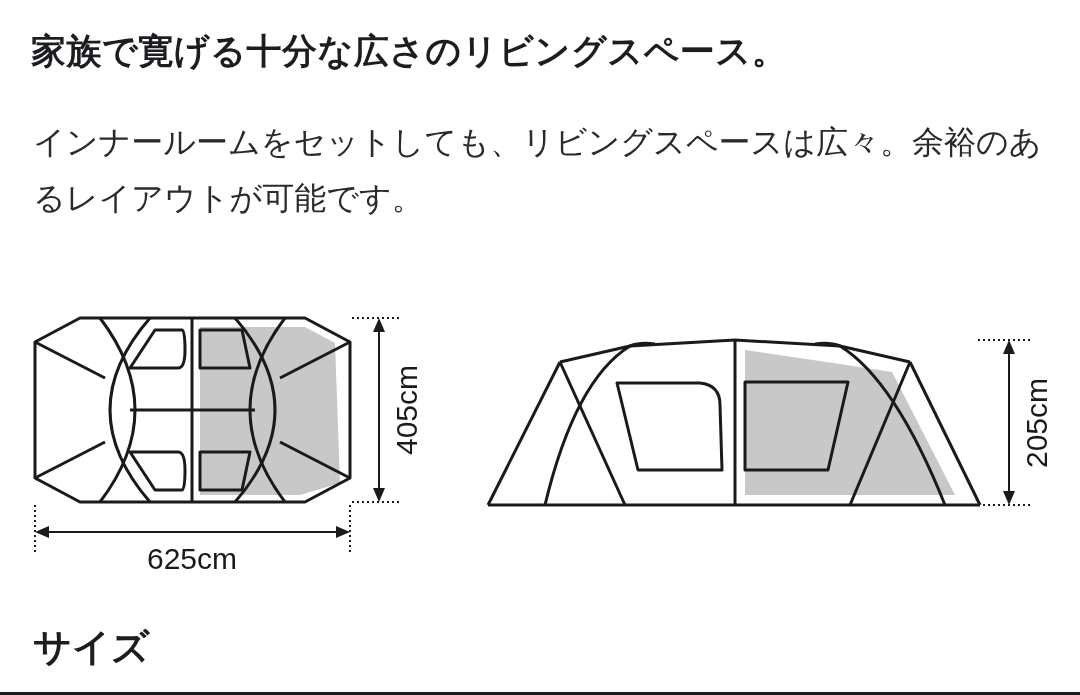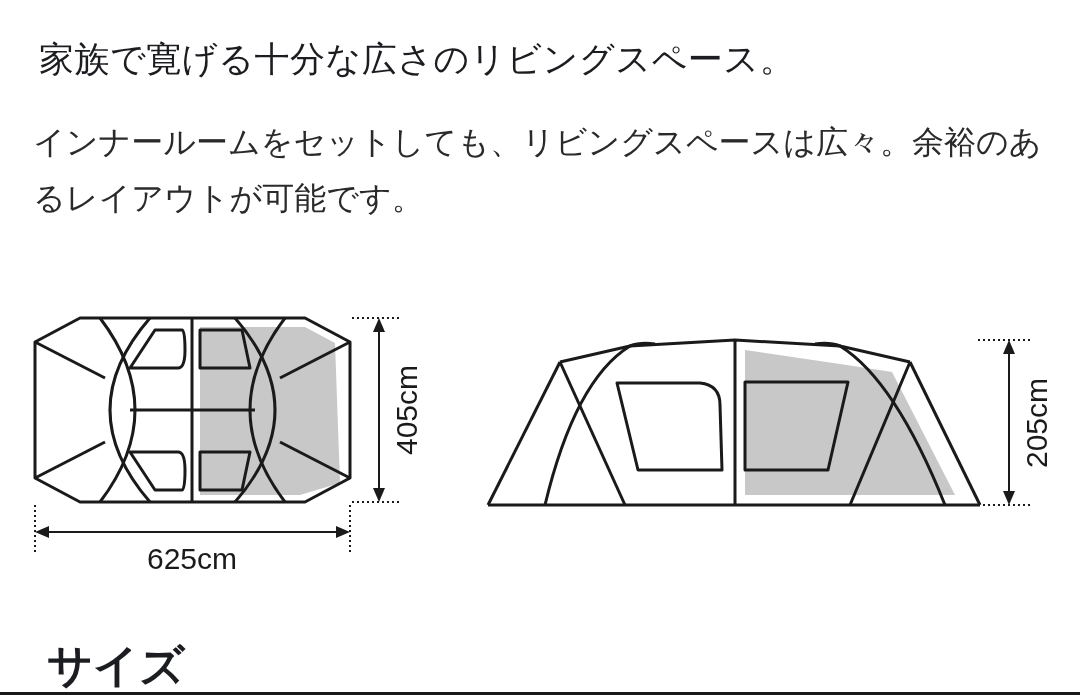--- a/index.html
+++ b/index.html
@@ -1,34 +1,34 @@
 <!DOCTYPE html>
 <html><head>
 <meta charset="utf-8">
 <style>
   html, body { margin: 0; padding: 0; background: #ffffff; }
   body {
     width: 1080px; height: 695px; position: relative; overflow: hidden;
     font-family: "DejaVu Sans", "Liberation Sans", sans-serif; color: #1c1d21;
   }
   .headline {
-    position: absolute; left: 31px; top: 28px; margin: 8px;
-    font-size: 35px; font-weight: normal; letter-spacing: 0.5px; color: #1c1d21;
+    position: absolute; left: 31px; top: 28px; margin: 0;
+    font-size: 35px; font-weight: bold; letter-spacing: 0.5px; color: #1c1d21;
     white-space: nowrap;
   }
   .body-text {
     position: absolute; left: 33px; top: 114px; width: 1010px; margin: 0;
     font-size: 32px; line-height: 56px; color: #2a2a2a; font-weight: normal;
   }
   .diagram { position: absolute; }
   #top-view { left: 20px; top: 300px; width: 420px; height: 290px; }
   #side-view { left: 480px; top: 320px; width: 600px; height: 200px; }
   .section-title {
-    position: absolute; left: 33px; top: 622px; margin: 14px;
-    font-size: 45px; font-weight: bold; color: #1c1d21;
+    position: absolute; left: 33px; top: 622px; margin: 0;
+    font-size: 38px; font-weight: bold; color: #1c1d21;
   }
   .bottom-rule {
     position: absolute; left: 0; top: 692px; width: 1080px; height: 3px; background: #1a1a1a;
   }
   .dim-label { font-family: "Liberation Sans", "DejaVu Sans", sans-serif; fill: #1a1a1a; }
 </style>
 </head>
 <body>
 
 <h1 class="headline">家族で寛げる十分な広さのリビングスペース。</h1>

